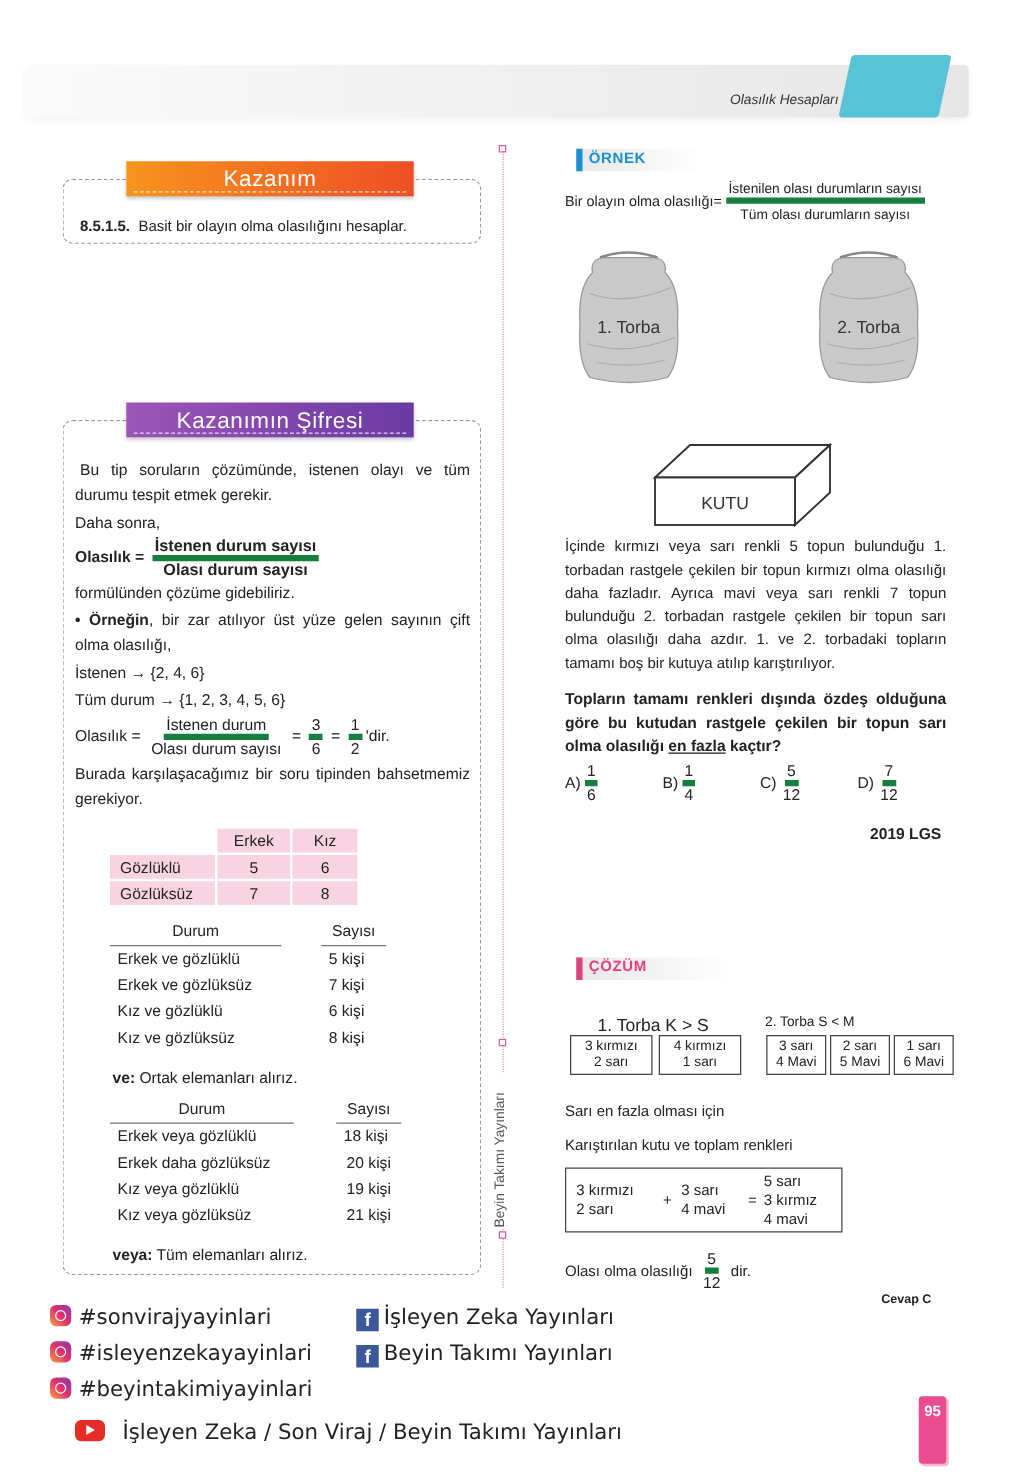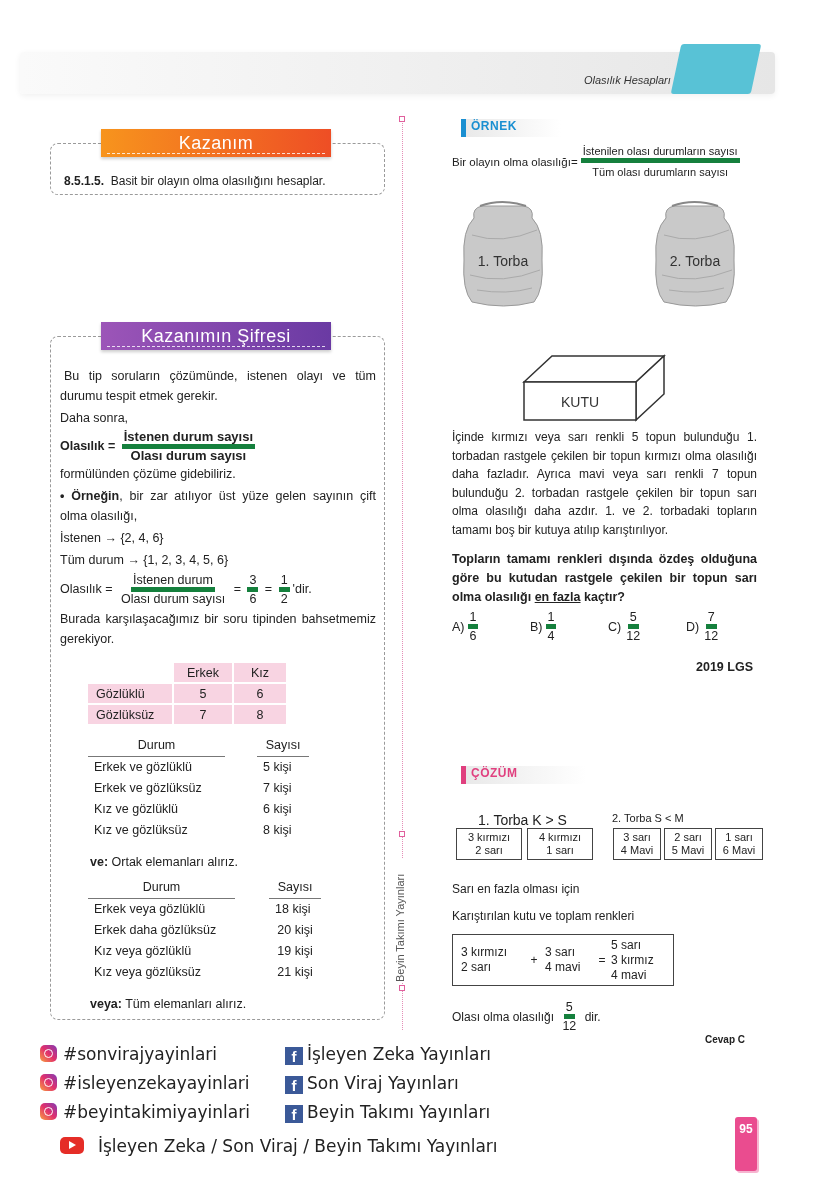--- a/index.html
+++ b/index.html
@@ -310,20 +310,19 @@
 
 <div class="abs" style="left:705px;top:1034px;font-weight:bold;font-size:10px;">Cevap C</div>
 
 <div class="abs social" style="left:40px;top:1040px;line-height:29px;">
   <div><span class="ig"></span><span>#sonvirajyayinlari</span></div>
   <div><span class="ig"></span><span>#isleyenzekayayinlari</span></div>
   <div><span class="ig"></span><span>#beyintakimiyayinlari</span></div>
 </div>
 <div class="abs social" style="left:285px;top:1040px;line-height:29px;">
   <div><span class="fb">f</span><span>İşleyen Zeka Yayınları</span></div>
-  <div><span class="fb">f</span><span>Son Viraj Yayınları</span></div>
   <div><span class="fb">f</span><span>Beyin Takımı Yayınları</span></div>
 </div>
 <div class="abs social" style="left:60px;top:1136px;">
   <span class="yt"></span><span>İşleyen Zeka / Son Viraj / Beyin Takımı Yayınları</span>
 </div>
 
 <div class="abs pagenum">95</div>
 
 </body></html>

